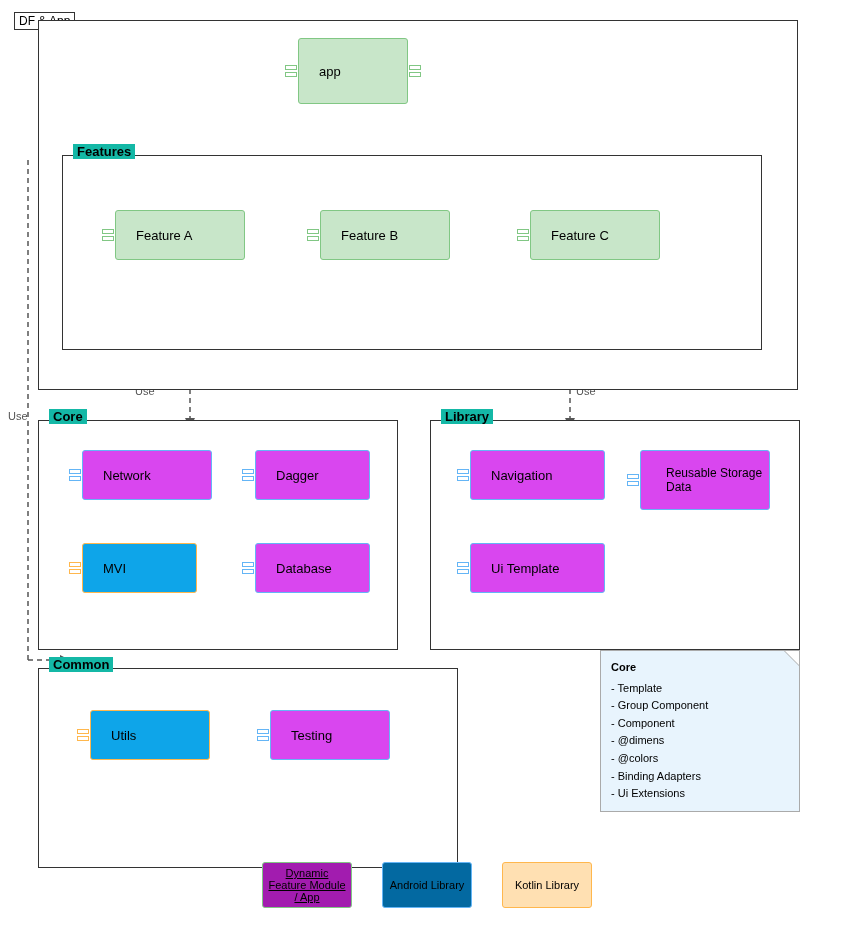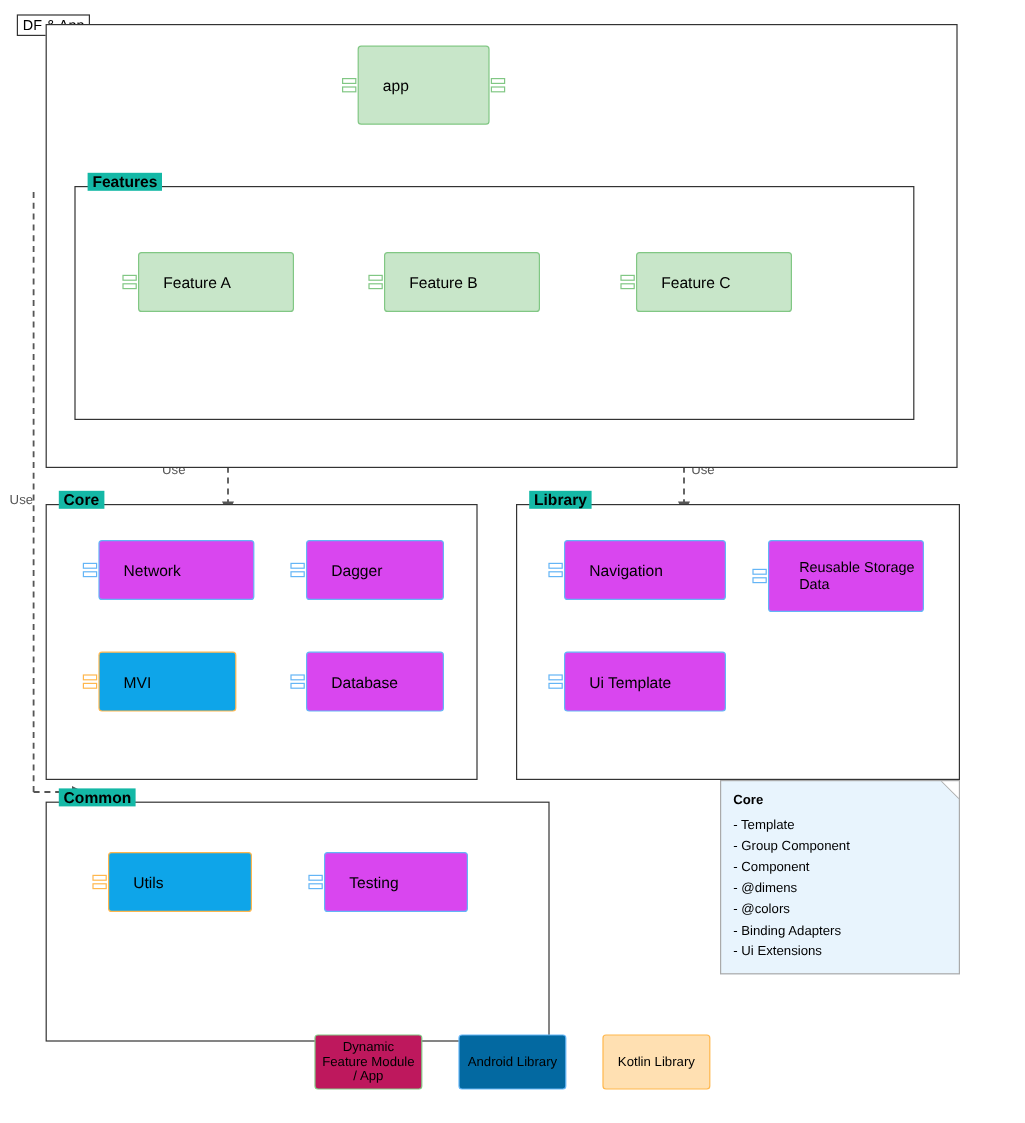--- a/index.html
+++ b/index.html
@@ -337,21 +337,21 @@
     <div>- Group Component</div>
     <div>- Component</div>
     <div>- @dimens</div>
     <div>- @colors</div>
     <div>- Binding Adapters</div>
     <div>- Ui Extensions</div>
   </div>
 
   <div class="legend" style="bottom:20px; left:50%; transform:translateX(-50%); top:885px;">
     <div class="legend-item">
-      <div class="legend-box" style="background:#be185d; border-color:#81c784;">Dynamic Feature Module / App</div>
+      <div class="legend-box" style="background:#a21caf; border-color:#81c784;text-decoration:underline;">Dynamic Feature Module / App</div>
     </div>
     <div class="legend-item">
       <div class="legend-box" style="background:#0369a1; border-color:#64b5f6;">Android Library</div>
     </div>
     <div class="legend-item">
       <div class="legend-box" style="background:#ffe0b2; border-color:#ffb74d;">Kotlin Library</div>
     </div>
   </div>
 
 </div>

